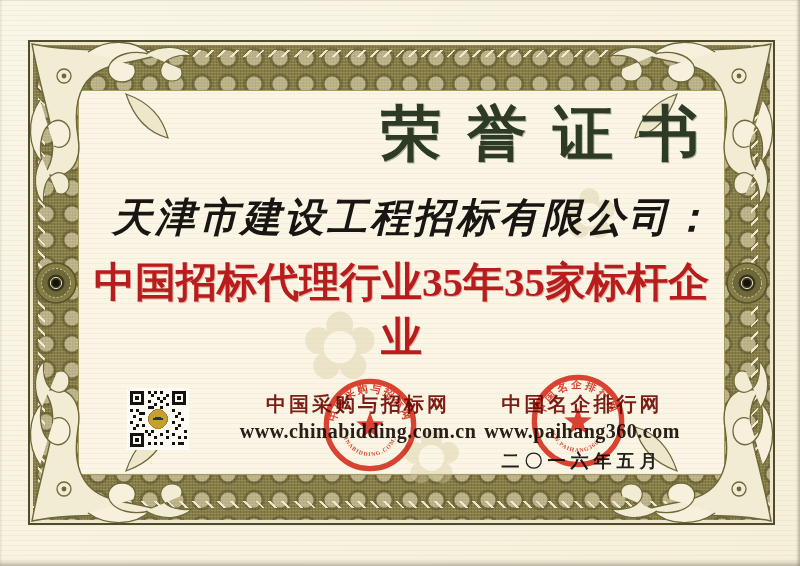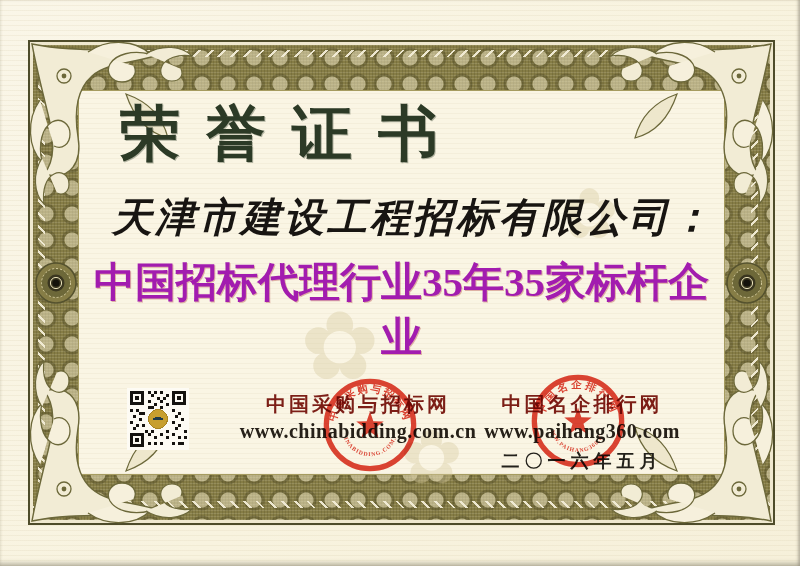--- a/index.html
+++ b/index.html
@@ -47,33 +47,33 @@
       repeating-linear-gradient(0deg, rgba(210,198,165,.15) 0 1px, transparent 1px 5px),
       #faf5e4;
   }
   .ornaments{position:absolute;inset:0;z-index:3;pointer-events:none;}
   .watermark{
     position:absolute;z-index:2;color:rgba(216,203,160,.40);
     font-size:95px;line-height:1;pointer-events:none;user-select:none;
   }
   
   .title{
-    position:absolute;left:94px;top:94px;width:647px;z-index:4;
-    text-align:left;font-size:60px;font-weight:bold;color:#2c3a26;
+    position:absolute;left:78px;top:94px;width:647px;z-index:4;
+    text-align:right;font-size:60px;font-weight:bold;color:#2c3a26;
     letter-spacing:26px;padding-left:26px;box-sizing:border-box;
     text-shadow:1px 1px 0 rgba(44,58,38,.35);
   }
   .recipient{
     position:absolute;left:112px;top:190px;z-index:4;
     font-size:40px;font-weight:bold;font-style:italic;color:#181512;
     letter-spacing:3px;
   }
   .award{
     position:absolute;left:78px;top:255px;width:647px;z-index:4;
-    text-align:center;font-size:41px;font-weight:bold;color:#a21caf;
+    text-align:center;font-size:41px;font-weight:bold;color:#b91c1c;
     letter-spacing:0px;text-shadow:1px 1px 0 rgba(160,20,15,.3);
   }
   .footer-block{position:absolute;top:391px;z-index:4;text-align:center;}
   .footer-left{left:238px;width:240px;}
   .footer-right{left:472px;width:220px;}
   .issuer-name{font-size:20px;font-weight:bold;color:#7c1e16;letter-spacing:3px;}
   .issuer-site{font-size:20px;font-weight:bold;color:#262018;letter-spacing:0.5px;margin-top:2px;font-family:"Liberation Serif","DejaVu Serif",serif;}
   .issue-date{font-size:18px;font-weight:bold;color:#22201a;letter-spacing:5px;margin-top:6px;}
   
   .qr{position:absolute;left:127px;top:388px;width:62px;height:62px;z-index:4;background:#fdfbf4;}

